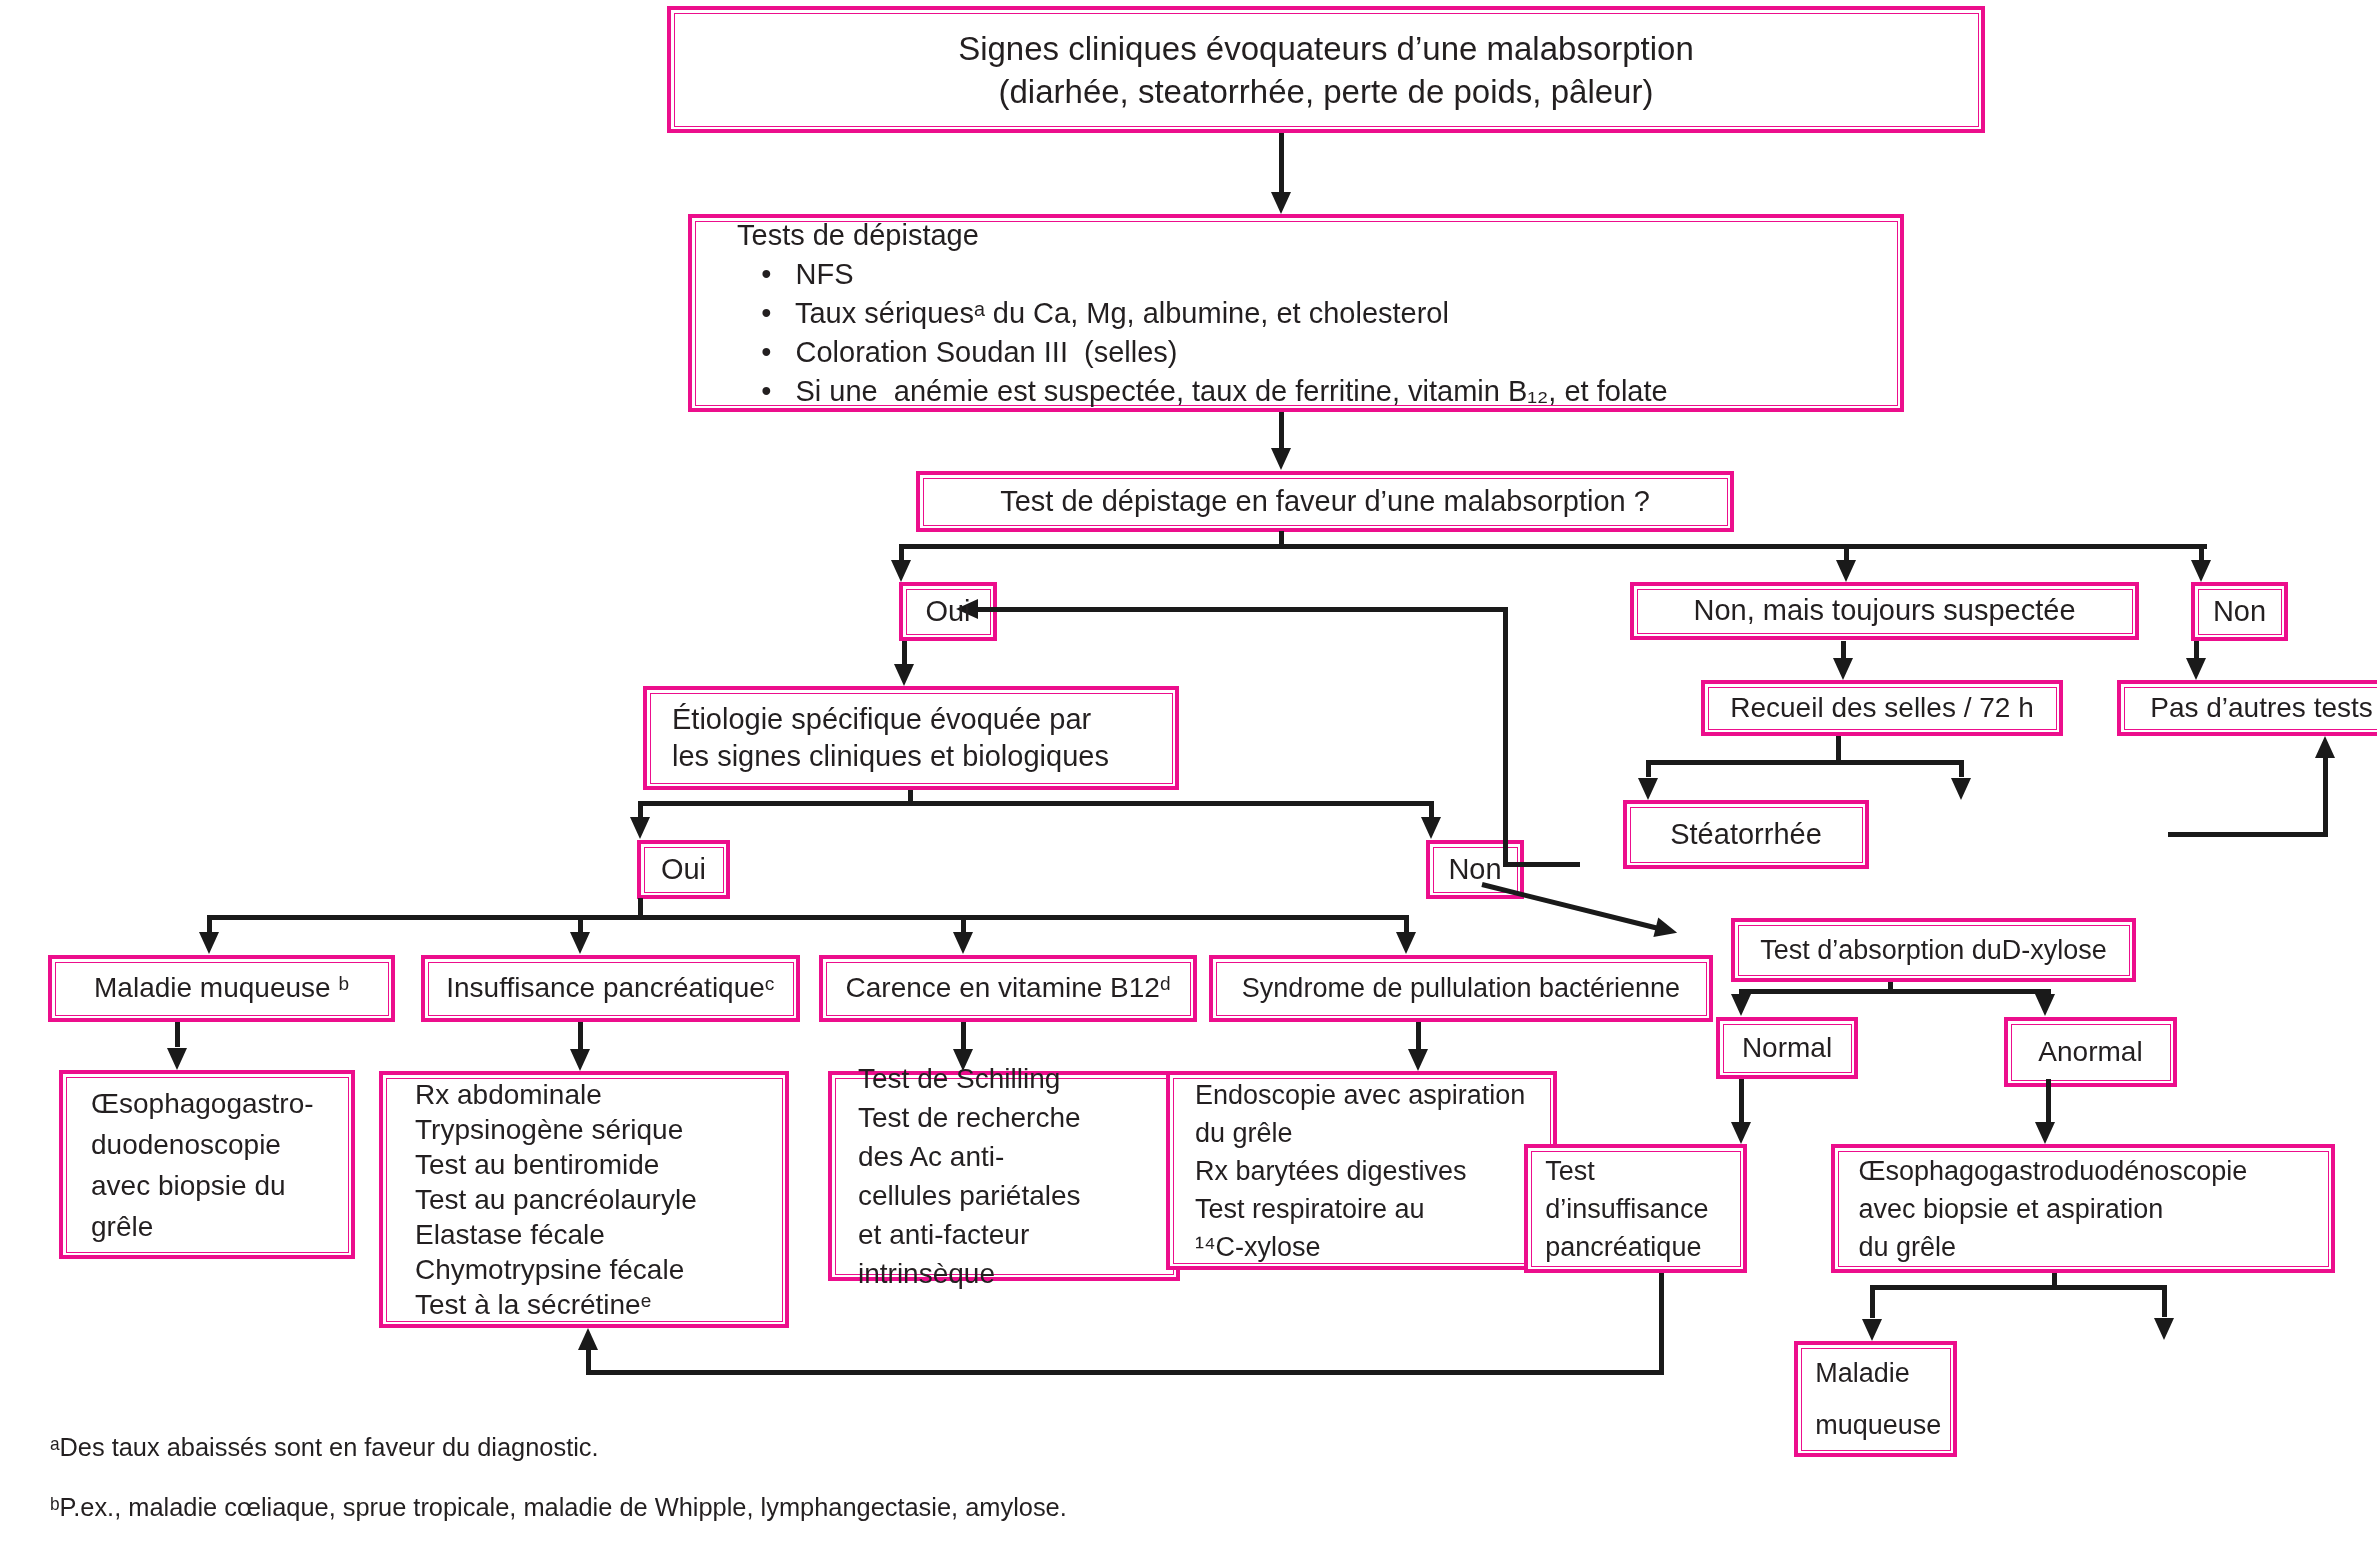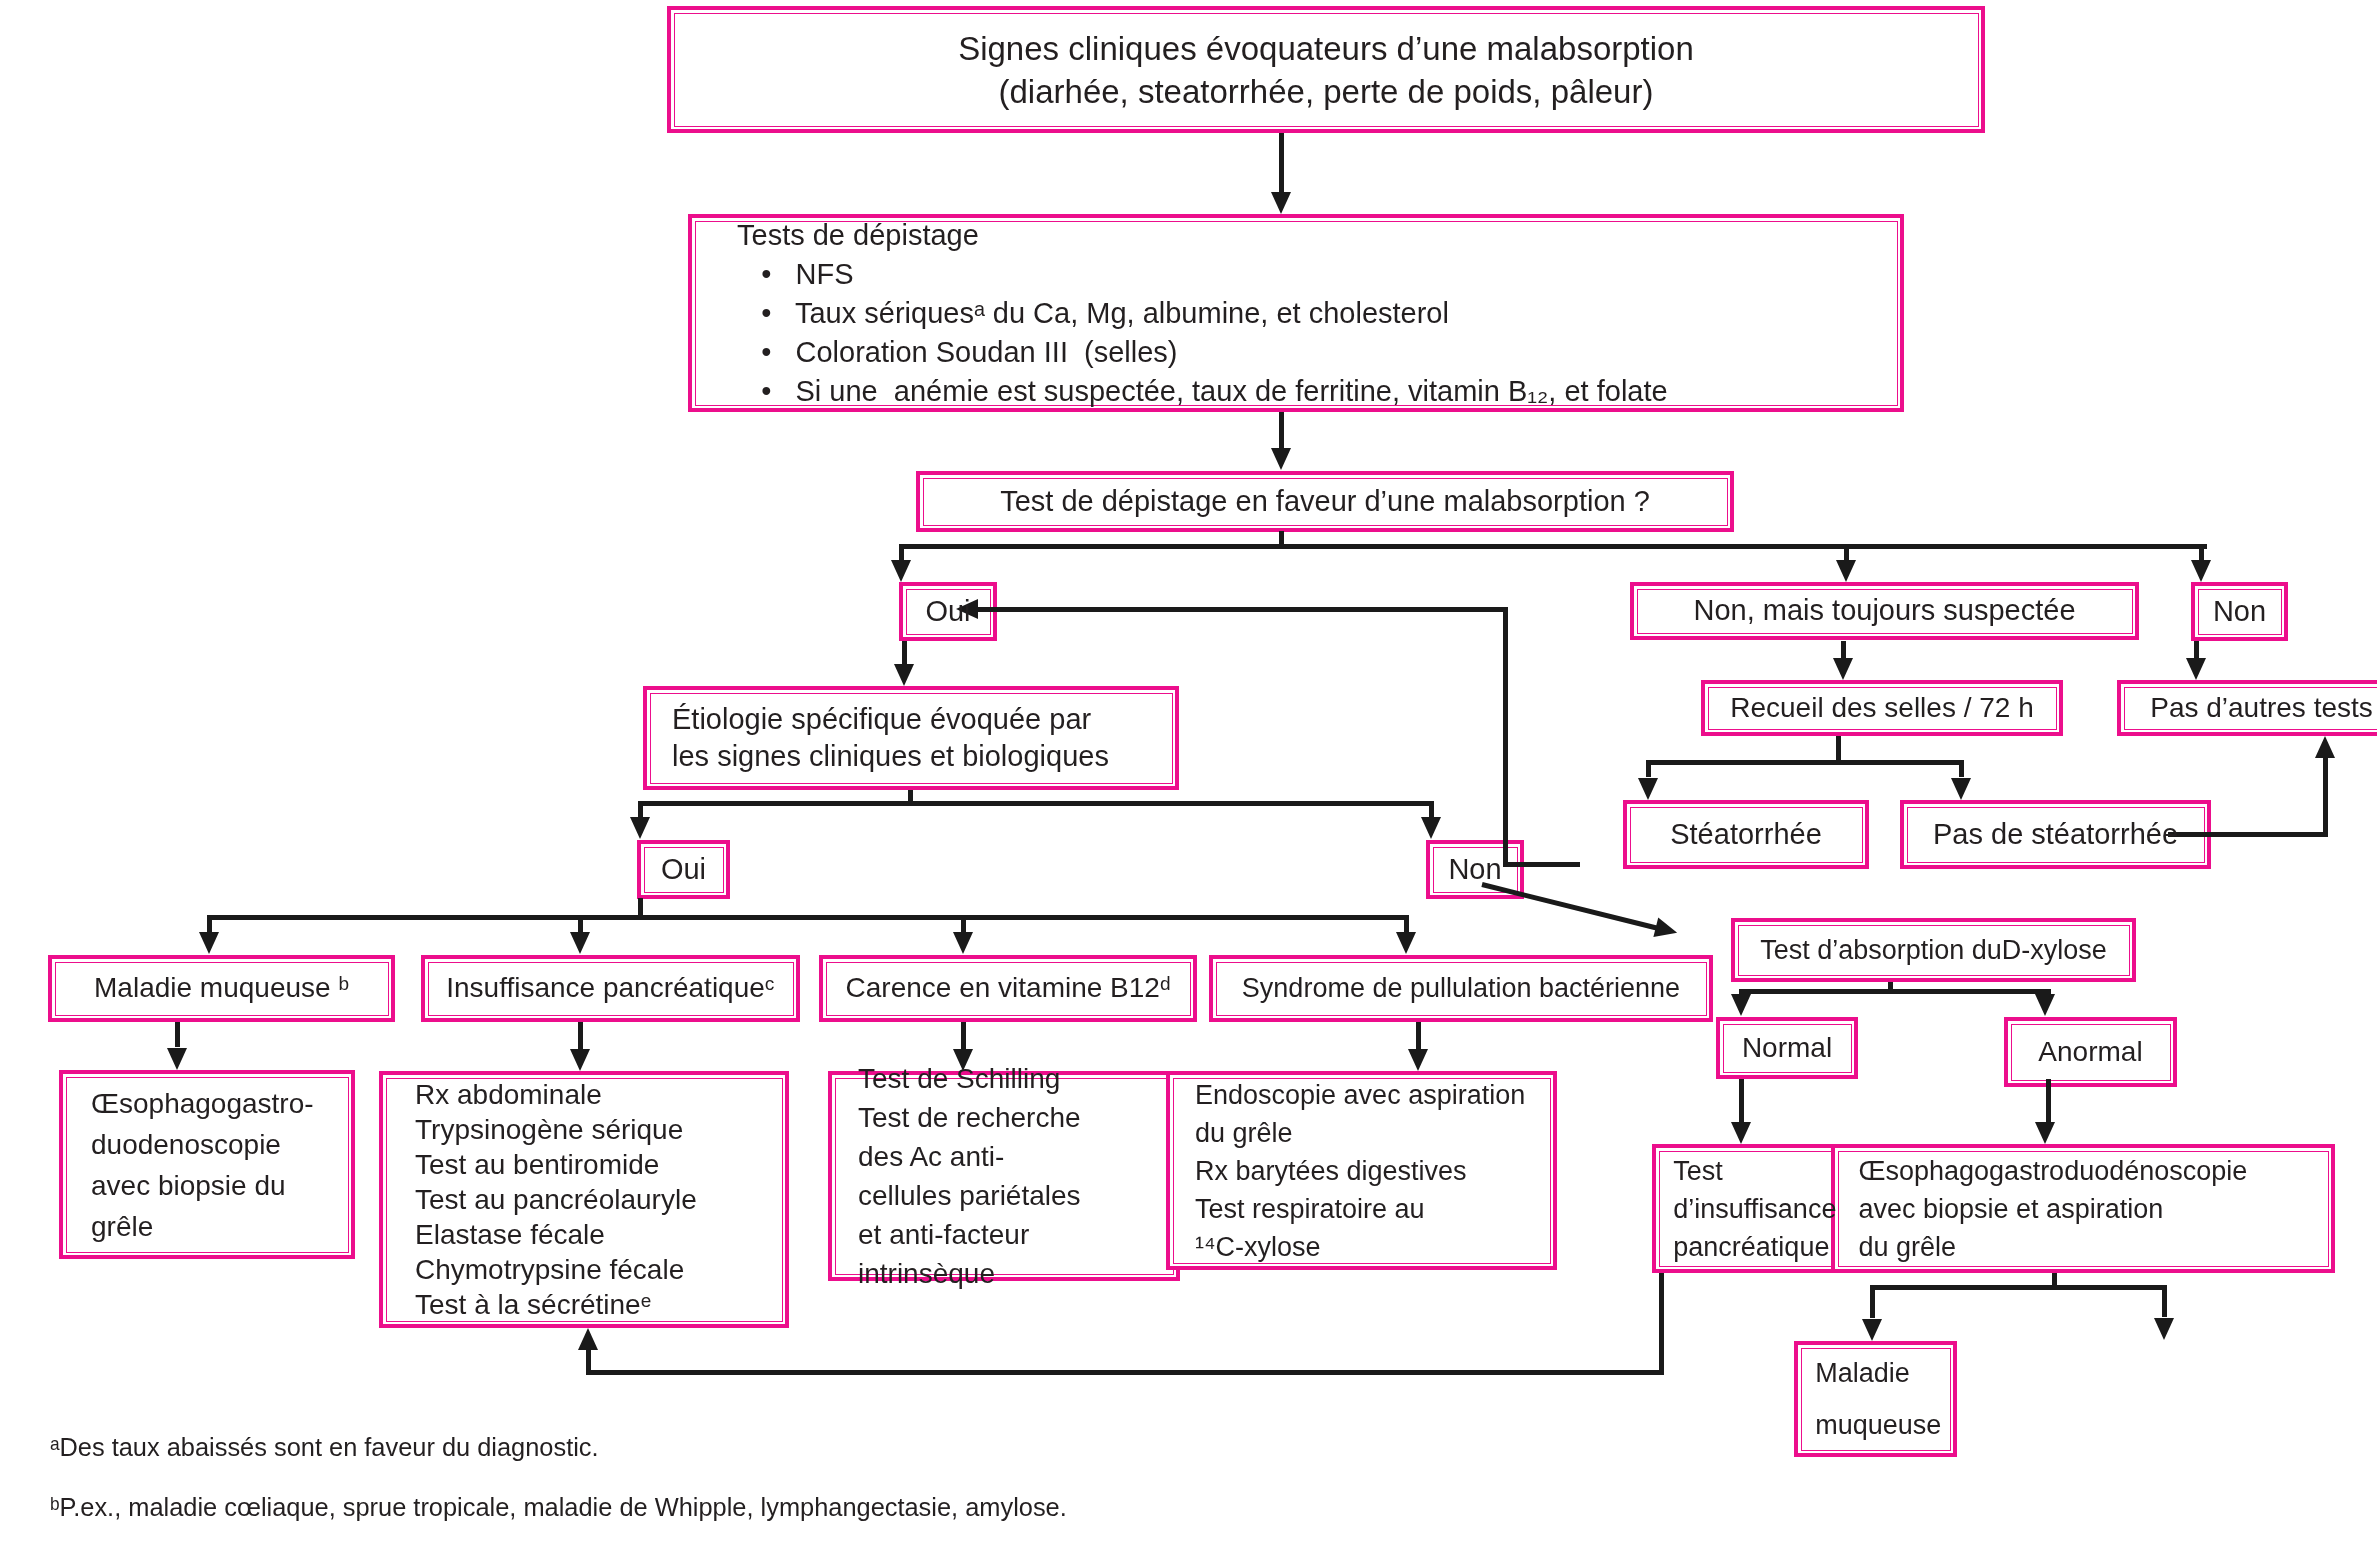--- a/index.html
+++ b/index.html
@@ -82,23 +82,20 @@
   </div>
 
   <div class="box c" style="left:2074px;top:680px;width:289px;height:56px;font-size:28px;">
     <span class="t">Pas d’autres tests</span>
   </div>
 
   <div class="box c" style="left:1580px;top:800px;width:246px;height:69px;">
     <span class="t">Stéatorrhée</span>
   </div>
 
-  <div class="box c" style="left:1857px;top:800px;width:311px;height:69px;">
-    <span class="t">Pas de stéatorrhée</span>
-  </div>
 
   <div class="box c" style="left:594px;top:840px;width:93px;height:59px;">
     <span class="t">Oui</span>
   </div>
 
   <div class="box c" style="left:1383px;top:840px;width:98px;height:59px;">
     <span class="t">Non</span>
   </div>
 
   <div class="box c" style="left:5px;top:955px;width:347px;height:67px;font-size:28px;">
@@ -156,21 +153,21 @@
   </div>
 
   <div class="box c" style="left:1673px;top:1017px;width:142px;height:62px;font-size:28px;">
     <span class="t">Normal</span>
   </div>
 
   <div class="box c" style="left:1961px;top:1017px;width:173px;height:70px;font-size:28px;">
     <span class="t">Anormal</span>
   </div>
 
-  <div class="box" style="left:1652px;top:1144px;width:223px;height:129px;padding-left:17.3px;font-size:27px;line-height:38px;">
+  <div class="box" style="left:1524px;top:1144px;width:223px;height:129px;padding-left:17.3px;font-size:27px;line-height:38px;">
     <span class="t">Test
 d’insuffisance
 pancréatique</span>
   </div>
 
   <div class="box" style="left:1831px;top:1144px;width:504px;height:129px;padding-left:23.5px;font-size:27px;line-height:38px;">
     <span class="t">Œsophagogastroduodénoscopie
 avec biopsie et aspiration
 du grêle</span>
   </div>

